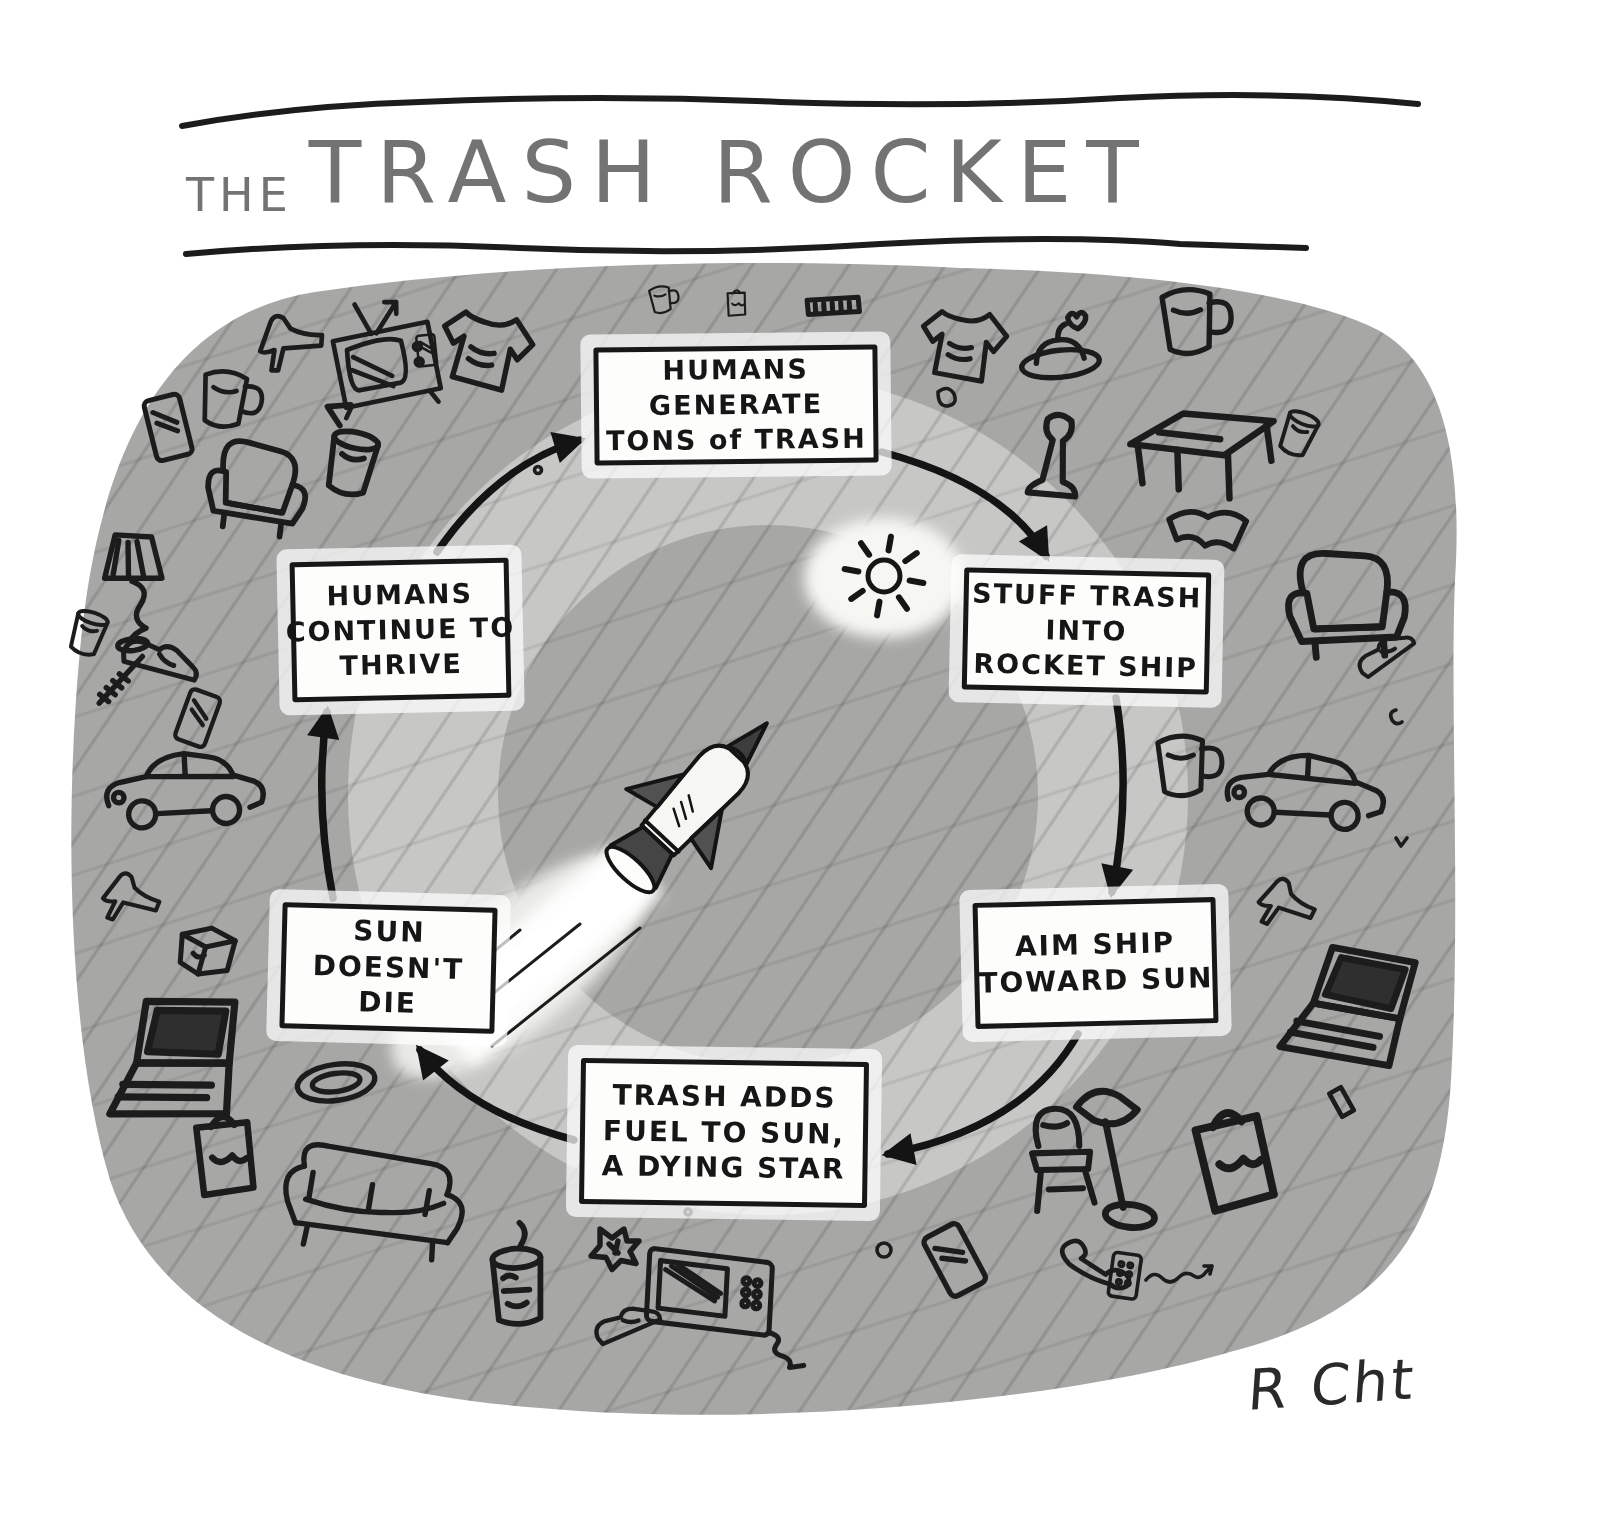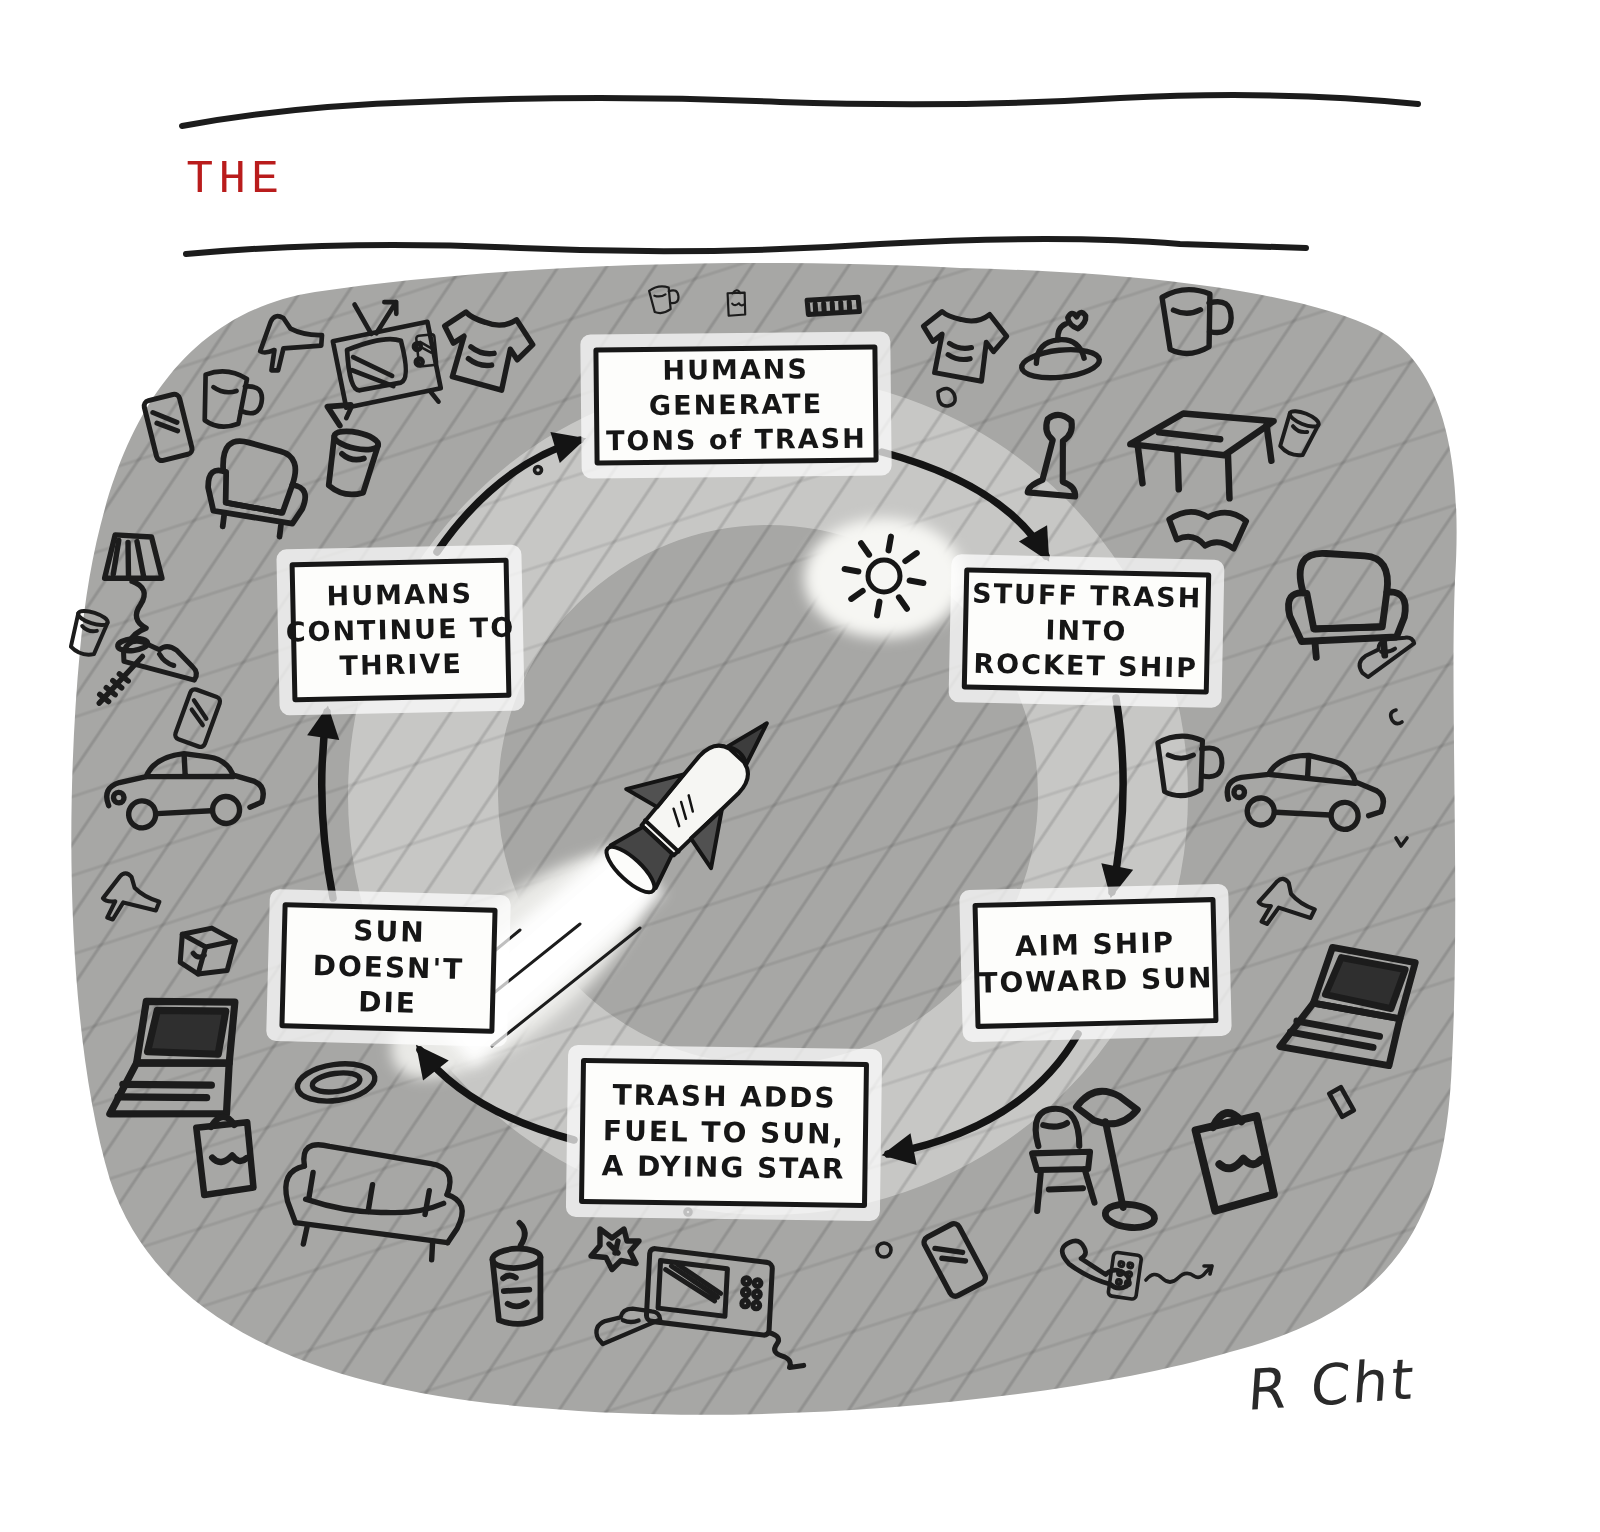--- a/index.html
+++ b/index.html
@@ -1,20 +1,20 @@
 <!DOCTYPE html>
 <html><head>
 <meta charset="utf-8">
 <style>
   html,body{margin:0;padding:0;background:#ffffff;}
   #canvas{position:relative;width:1600px;height:1532px;background:#ffffff;overflow:hidden;
           font-family:"DejaVu Sans",sans-serif;color:#1b1b1b;}
   #art{position:absolute;left:0;top:0;}
   
-  #title{position:absolute;left:186px;top:122px;display:flex;align-items:flex-end;color:#b91c1c;font-family:Liberation Mono, monospace;}
+  #title{position:absolute;left:186px;top:122px;display:flex;align-items:flex-end;color:#737373;}
   #title .t-article{font-size:46px;letter-spacing:5px;margin-top:32px;font-weight:400;}
   #title .t-main{font-size:86px;letter-spacing:15px;margin-left:16px;font-weight:400;}
   
   .node{position:absolute;box-sizing:border-box;background:#fdfdfb;border:5px solid #171717;
         border-radius:3px;box-shadow:0 0 0 13px rgba(255,255,255,0.72);
         display:flex;flex-direction:column;justify-content:center;align-items:center;gap:5px;
         text-align:center;font-weight:600;color:#161616;letter-spacing:2px;line-height:1.1;}
   .node span{display:block;white-space:nowrap;}
   #n1{left:594px;top:346px;width:284px;height:118px;font-size:27px;transform:rotate(-0.6deg);}
   #n2{left:963px;top:570px;width:247px;height:122px;font-size:27px;transform:rotate(1.2deg);}
@@ -425,20 +425,21 @@
   </g>
 
   <g stroke="#1c1c1c" stroke-width="6" fill="none" stroke-linecap="round">
     <path d="M182,126 Q290,106 420,102 Q600,94 780,102 Q960,108 1120,98 Q1280,90 1418,104"></path>
     <path d="M186,254 Q340,240 520,248 Q700,256 880,244 Q1060,234 1180,244 L1306,248"></path>
   </g>
 </svg>
 
 <div id="title">
   <span class="t-article">THE</span>
+  <span class="t-main">TRASH ROCKET</span>
 </div>
 
 <div class="node" id="n1">
   <span>HUMANS</span>
   <span>GENERATE</span>
   <span>TONS of TRASH</span>
 </div>
 <div class="node" id="n2">
   <span>STUFF TRASH</span>
   <span>INTO</span>

